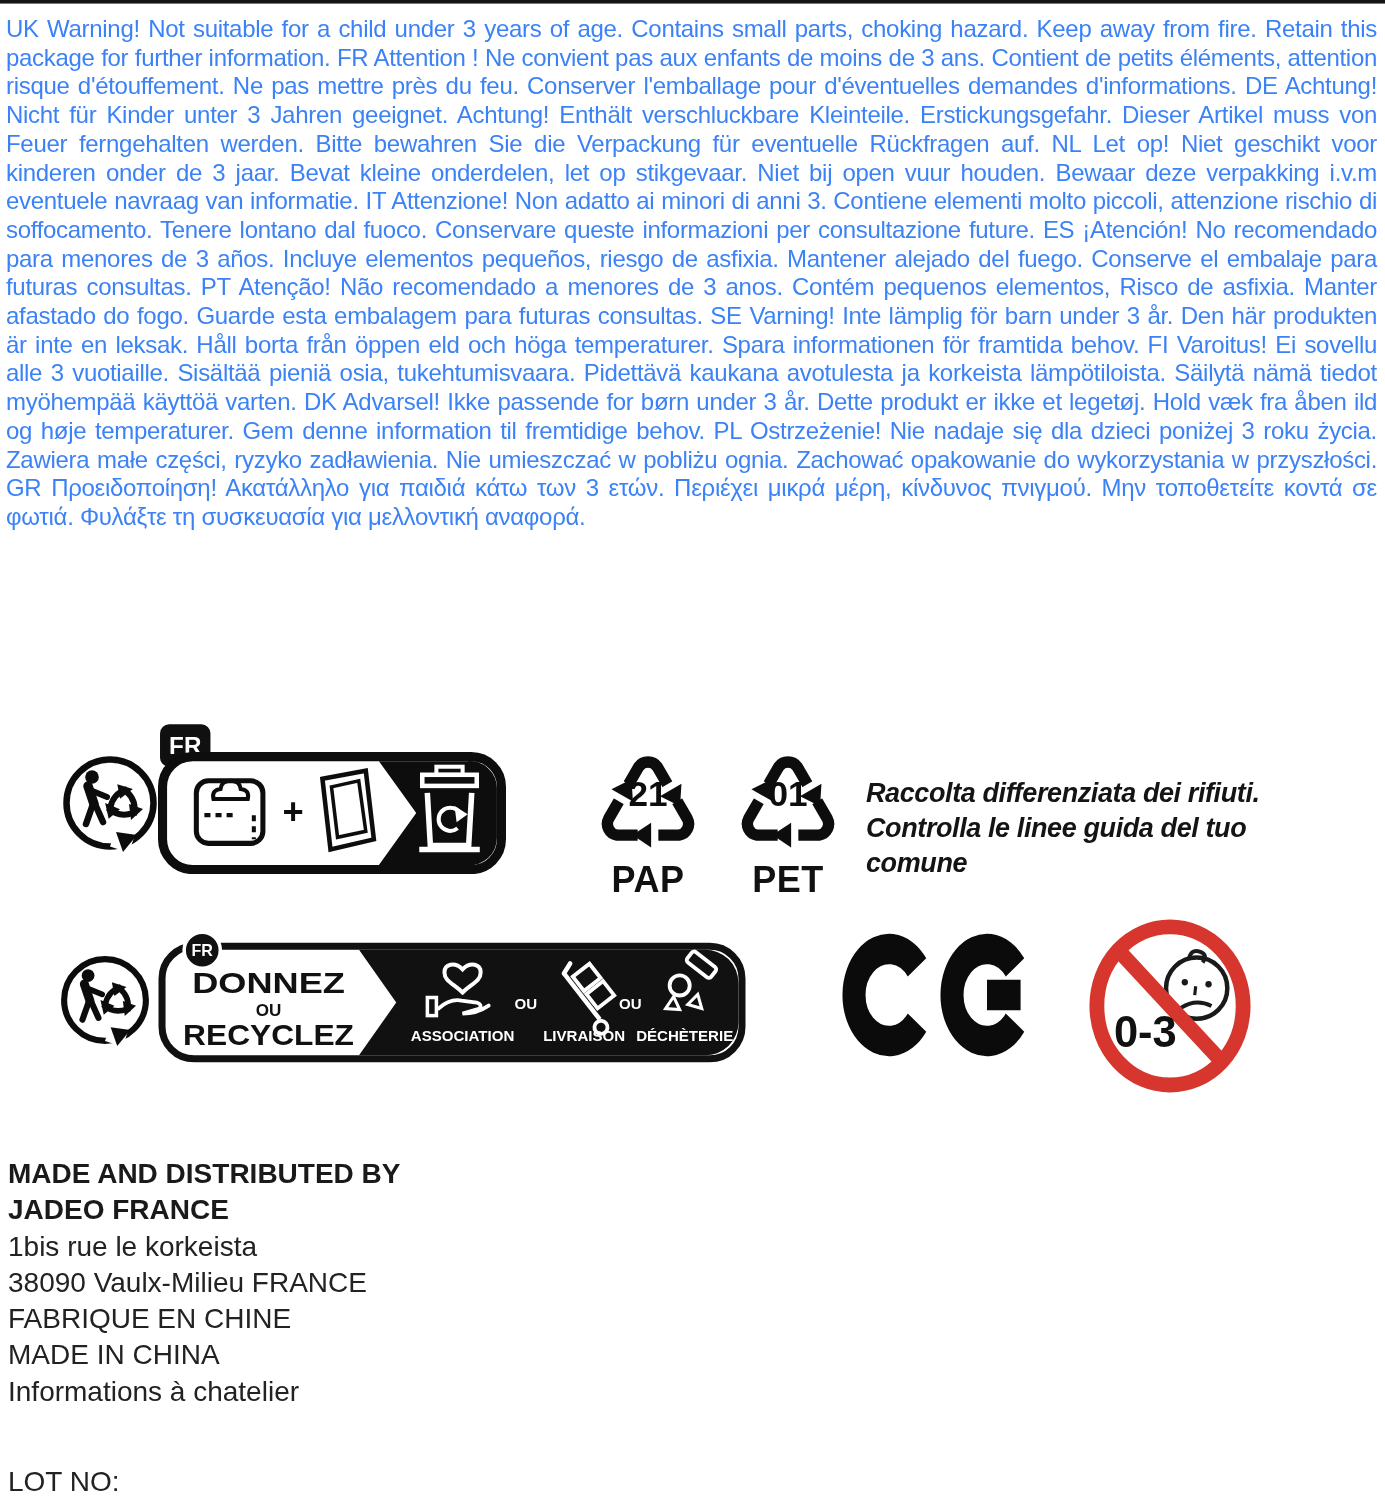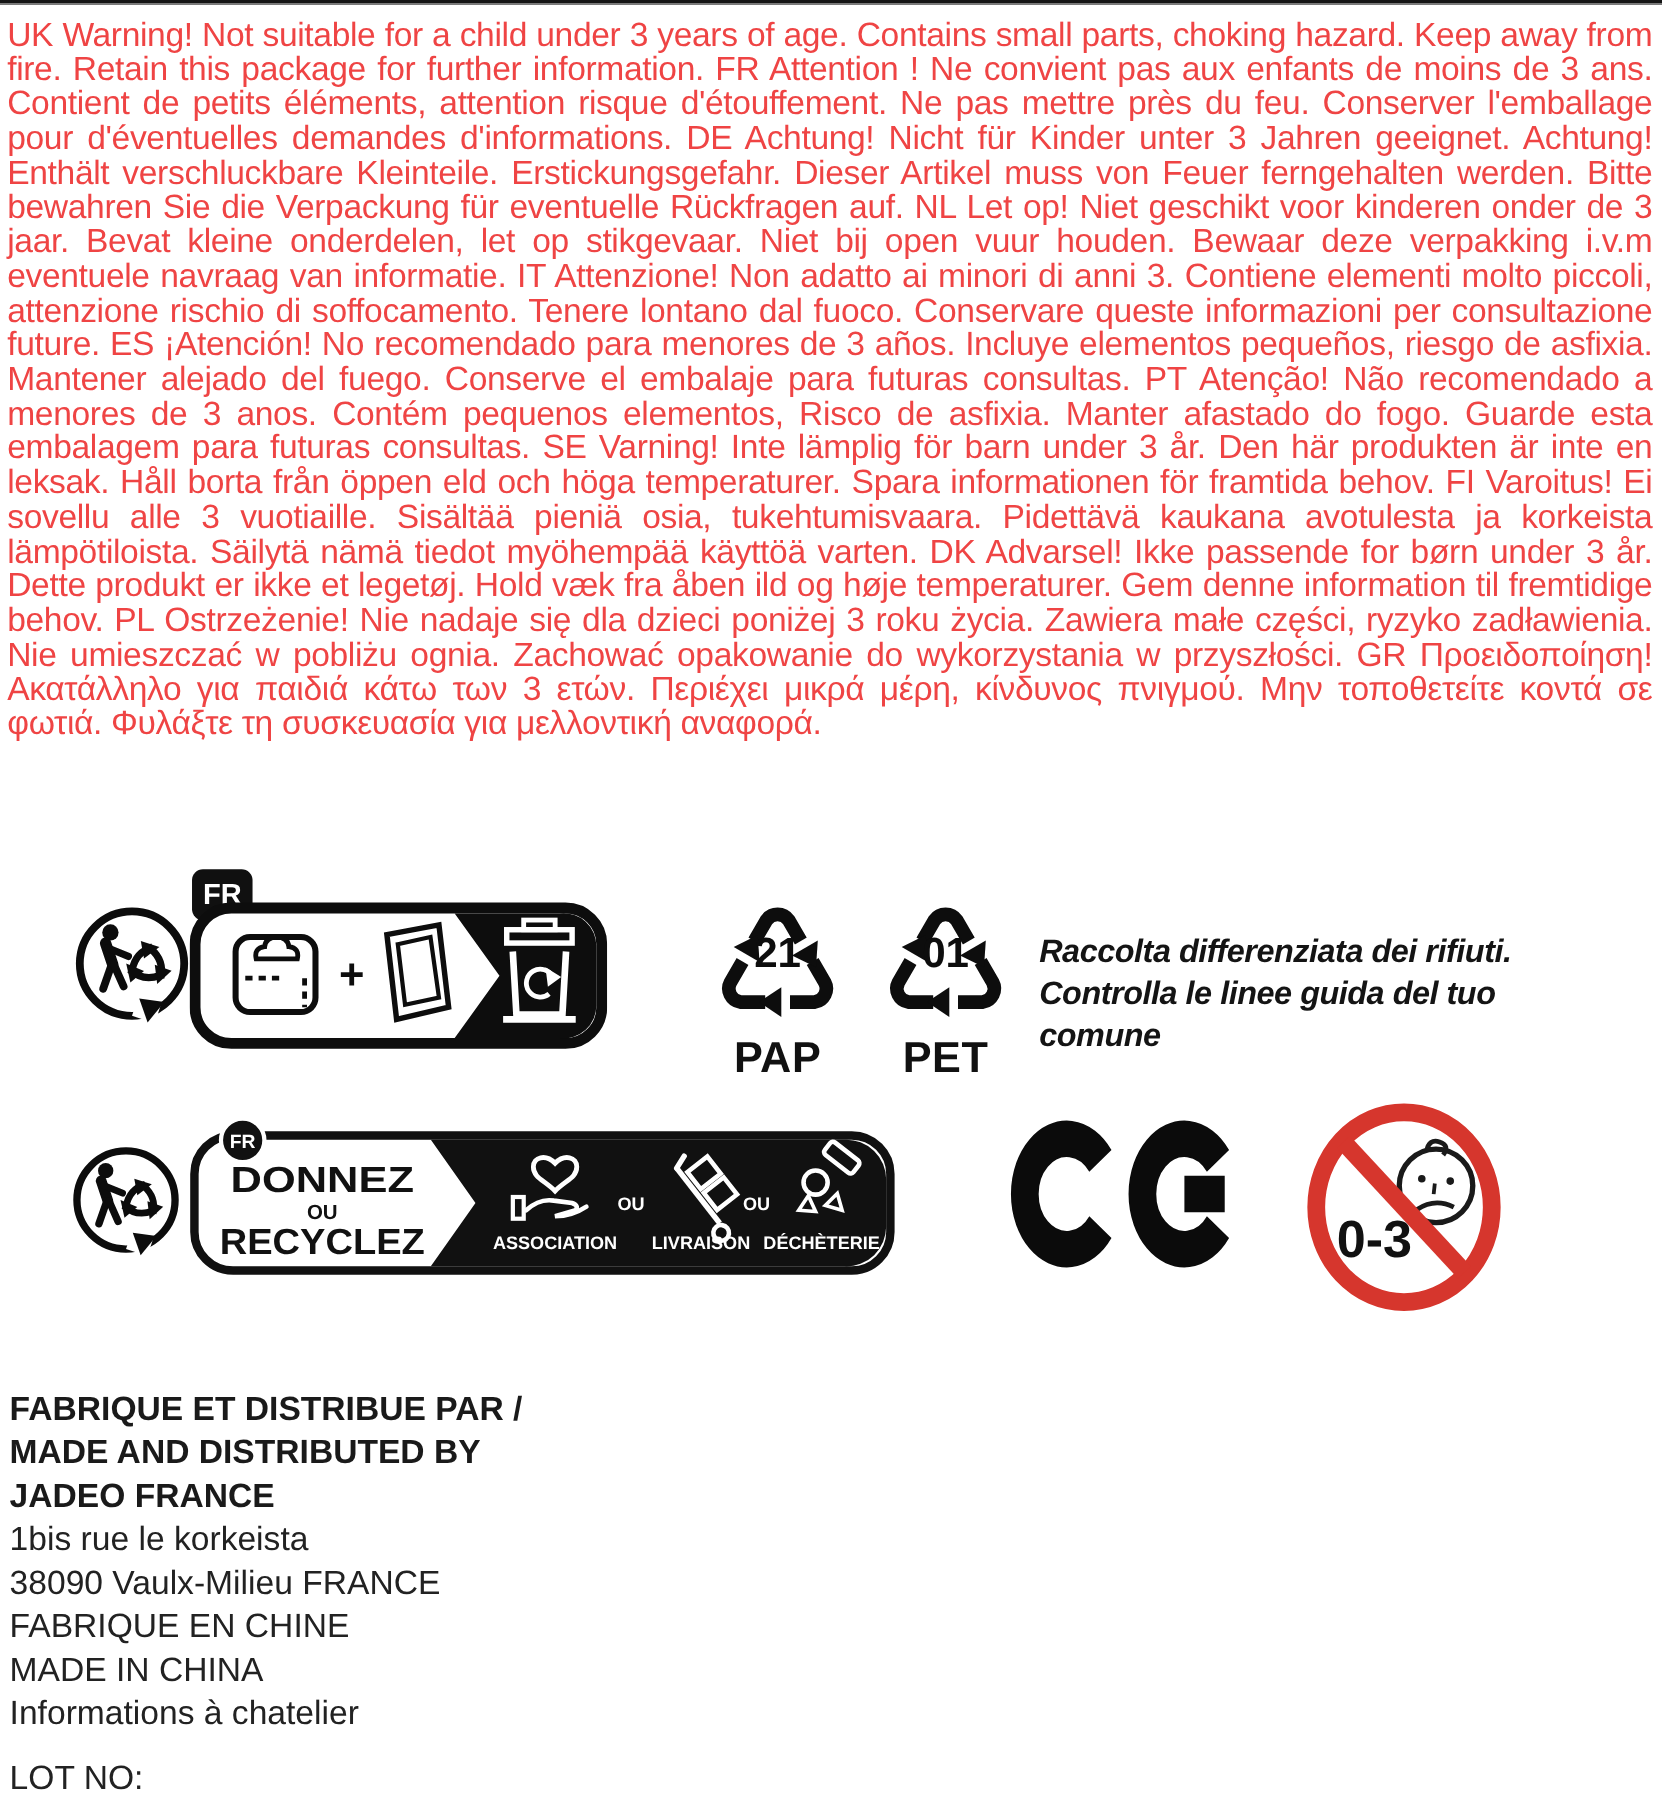--- a/index.html
+++ b/index.html
@@ -2,22 +2,22 @@
 <html><head>
 <meta charset="utf-8">
 <style>
   html,body{margin:0;padding:0;background:#fff;}
   body{width:1385px;height:1500px;overflow:hidden;position:relative;
        font-family:"Liberation Sans","DejaVu Sans",sans-serif;color:#1c1c1c;}
   .sheet{position:absolute;inset:0;}
   .top-rule{position:absolute;left:0;top:0;width:1385px;height:5px;
             background:linear-gradient(#141414 0 55%,#7a7a7a 55% 80%,#fff 80% 100%);}
   .warning{position:absolute;left:6px;right:8px;top:15px;margin:0;
-           font-size:28px;line-height:28.7px;letter-spacing:-0.3px;
-           text-align:justify;color:#ef4444;}
+           font-size:24px;line-height:28.7px;letter-spacing:-0.3px;
+           text-align:justify;color:#3b82f6;}
   svg text{font-family:"Liberation Sans","DejaVu Sans",sans-serif;}
   .triman{position:absolute;}
   .triman.one{left:60px;top:750px;width:100px;height:106px;}
   .triman.two{left:58px;top:950px;width:94px;height:100px;}
   .infotri{position:absolute;left:158px;top:724px;width:348px;height:150px;}
   .mobius{position:absolute;width:124px;text-align:center;}
   .mobius.pap{left:586px;top:740px;}
   .mobius.pet{left:726px;top:740px;}
   .mobius-label{font-size:36px;font-weight:bold;color:#111;margin-top:-9px;letter-spacing:0.5px;}
   .it-note{position:absolute;left:866px;top:776px;width:470px;
@@ -207,21 +207,20 @@
       <circle cx="124" cy="70" r="3.2" fill="#1a1a1a"></circle>
       <path d="M 111 72 L 110 81" stroke="#1a1a1a" stroke-width="3.2" fill="none"></path>
       <path d="M 96 94 Q 111 84 127 92" fill="none" stroke="#1a1a1a" stroke-width="4"></path>
     </g>
     <ellipse cx="85" cy="92" rx="74" ry="80" fill="none" stroke-width="15" stroke="#d6362d"></ellipse>
     <line x1="34" y1="37" x2="136" y2="147" stroke-width="15" stroke="#d6362d"></line>
     <text x="60" y="134" text-anchor="middle" font-size="44" font-weight="bold" fill="#111">0-3</text>
   </svg>
 
   <div class="mfr">
-    <div class="b">FABRIQUE ET DISTRIBUE PAR /</div>
     <div class="b">MADE AND DISTRIBUTED BY</div>
     <div class="b">JADEO FRANCE</div>
     <div>1bis rue le korkeista</div>
     <div>38090 Vaulx-Milieu FRANCE</div>
     <div>FABRIQUE EN CHINE</div>
     <div>MADE IN CHINA</div>
     <div>Informations à chatelier</div>
   </div>
 
   <div class="lot">LOT NO:</div>

